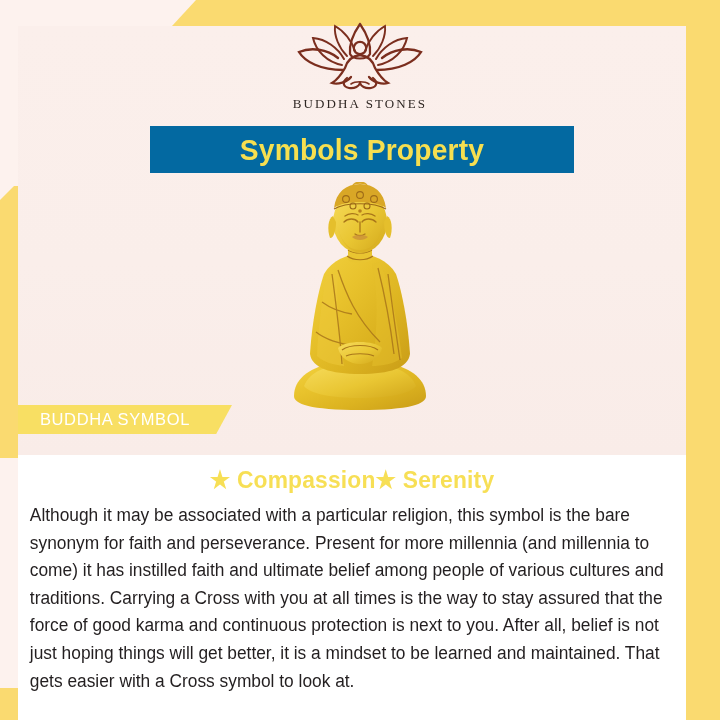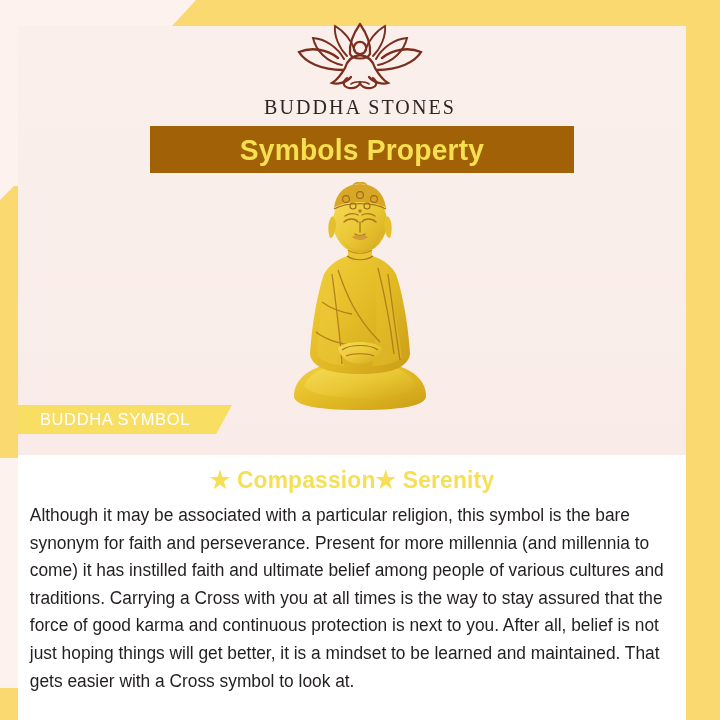--- a/index.html
+++ b/index.html
@@ -88,34 +88,34 @@
     top: 22px;
     display: flex;
     flex-direction: column;
     align-items: center;
     z-index: 3;
   }
   .logo-mark { width: 150px; height: 70px; display: block; }
   .logo-word {
     margin-top: 4px;
     font-family: "Liberation Serif", serif;
-    font-size: 20px;
+    font-size: 13px;
     letter-spacing: 2.1px;
     color: #2e2622;
     font-weight: 400;
   }
 
   
   .title-bar {
     position: absolute;
     left: 150px;
     top: 126px;
     width: 424px;
     height: 47px;
-    background: #a16207;
+    background: #0369a1;
     display: flex;
     align-items: center;
     justify-content: center;
     z-index: 3;
     box-shadow: 0 0 0 1px rgba(250,240,236,0.6);
   }
   .title-text {
     font-family: "Liberation Sans Narrow", "Liberation Sans", sans-serif;
     font-weight: bold;
     font-size: 30px;

